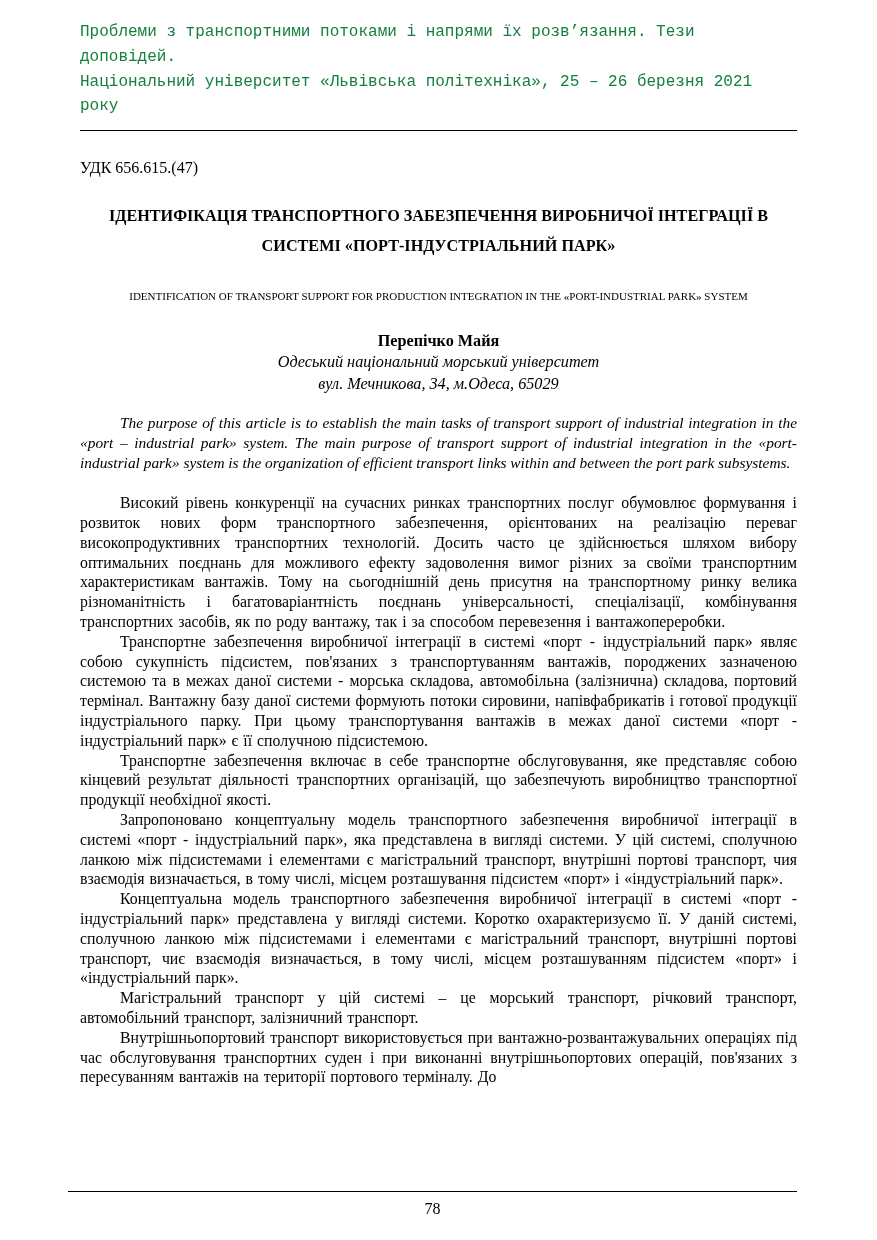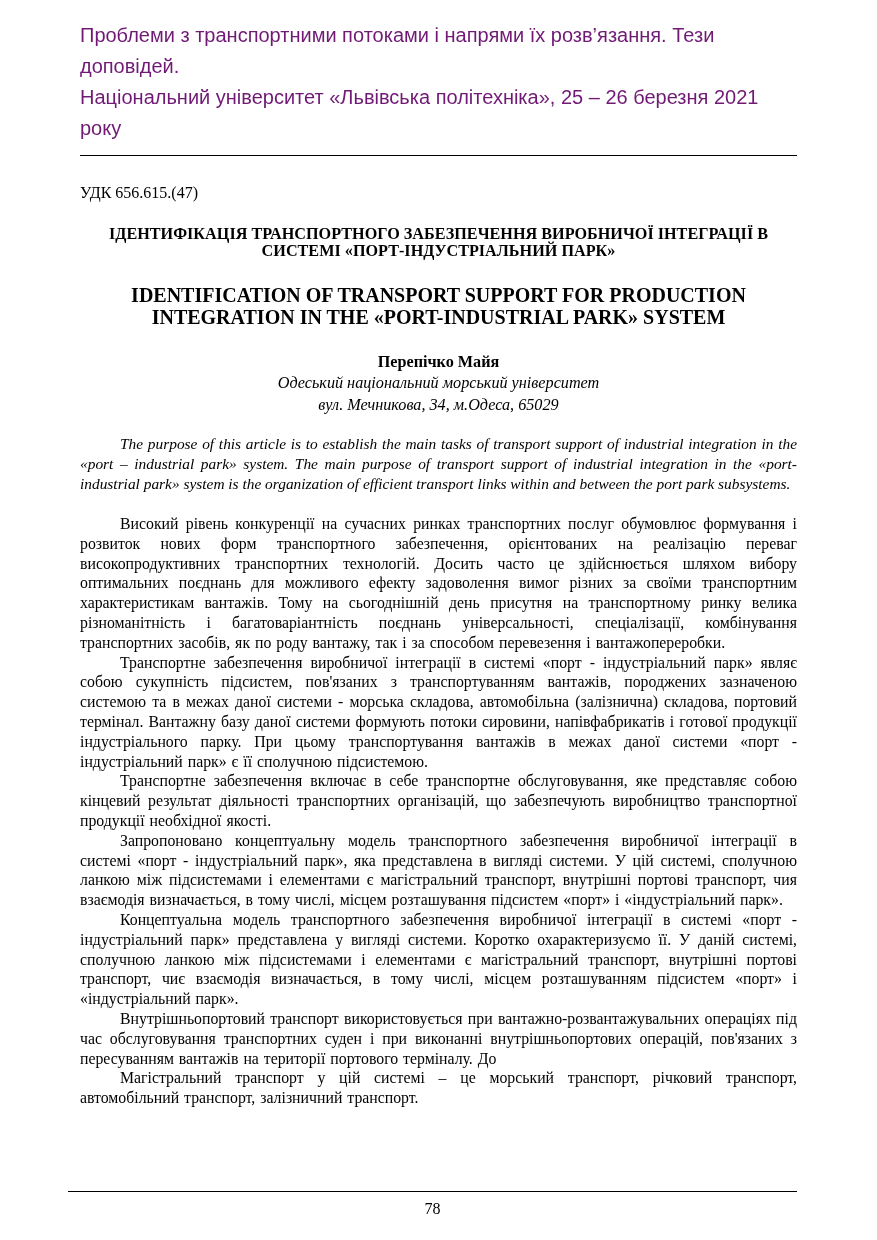--- a/index.html
+++ b/index.html
@@ -12,46 +12,46 @@
     width: 877px;
     height: 1240px;
     background: #ffffff;
     box-sizing: border-box;
     padding: 20px 80px 0 80px;
     color: #000000;
     font-family: "Liberation Serif", serif;
     overflow: hidden;
   }
   .running-header {
-    font-family: Liberation Sans, sans-serif;
-    font-size: 20px;
+    font-family: Liberation Mono, monospace;
+    font-size: 16px;
     line-height: 1.55;
-    color: #701a75;
+    color: #15803d;
   }
   .header-rule {
     border: none;
     border-top: 1.3px solid #000;
     margin: 11px 0 0 0;
   }
   .udc {
     margin: 28px 0 0 0;
     font-size: 16px;
     font-weight: normal;
   }
   .title-uk {
     margin: 24px 0 0 0;
     font-size: 16.2px;
     font-weight: bold;
     text-align: center;
-    line-height: 17px;
+    line-height: 30px;
   }
   .title-en {
     margin: 24px 0 0 0;
-    font-size: 20px;
-    font-weight: bold;
+    font-size: 11px;
+    font-weight: normal;
     text-align: center;
     line-height: 22px;
   }
   .author {
     margin: 24px 0 0 0;
     font-size: 16.2px;
     font-weight: bold;
     text-align: center;
     line-height: 20px;
   }
@@ -123,22 +123,22 @@
     <p class="affiliation">вул. Мечникова, 34, м.Одеса, 65029</p>
 
     <p class="abstract">The purpose of this article is to establish the main tasks of transport support of industrial integration in the «port – industrial park» system. The main purpose of transport support of industrial integration in the «port-industrial park» system is the organization of efficient transport links within and between the port park subsystems.</p>
 
     <div class="article-body" id="article-body">
         <p>Високий рівень конкуренції на сучасних ринках транспортних послуг обумовлює формування і розвиток нових форм транспортного забезпечення, орієнтованих на реалізацію переваг високопродуктивних транспортних технологій. Досить часто це здійснюється шляхом вибору оптимальних поєднань для можливого ефекту задоволення вимог різних за своїми транспортним характеристикам вантажів. Тому на сьогоднішній день присутня на транспортному ринку велика різноманітність і багатоваріантність поєднань універсальності, спеціалізації, комбінування транспортних засобів, як по роду вантажу, так і за способом перевезення і вантажопереробки.</p>
         <p>Транспортне забезпечення виробничої інтеграції в системі «порт - індустріальний парк» являє собою сукупність підсистем, пов'язаних з транспортуванням вантажів, породжених зазначеною системою та в межах даної системи - морська складова, автомобільна (залізнична) складова, портовий термінал. Вантажну базу даної системи формують потоки сировини, напівфабрикатів і готової продукції індустріального парку. При цьому транспортування вантажів в межах даної системи «порт - індустріальний парк» є її сполучною підсистемою.</p>
         <p>Транспортне забезпечення включає в себе транспортне обслуговування, яке представляє собою кінцевий результат діяльності транспортних організацій, що забезпечують виробництво транспортної продукції необхідної якості.</p>
         <p>Запропоновано концептуальну модель транспортного забезпечення виробничої інтеграції в системі «порт - індустріальний парк», яка представлена в вигляді системи. У цій системі, сполучною ланкою між підсистемами і елементами є магістральний транспорт, внутрішні портові транспорт, чия взаємодія визначається, в тому числі, місцем розташування підсистем «порт» і «індустріальний парк».</p>
         <p>Концептуальна модель транспортного забезпечення виробничої інтеграції в системі «порт - індустріальний парк» представлена у вигляді системи. Коротко охарактеризуємо її. У даній системі, сполучною ланкою між підсистемами і елементами є магістральний транспорт, внутрішні портові транспорт, чиє взаємодія визначається, в тому числі, місцем розташуванням підсистем «порт» і «індустріальний парк».</p>
+        <p>Магістральний транспорт у цій системі – це морський транспорт, річковий транспорт, автомобільний транспорт, залізничний транспорт.</p>
         <p>Внутрішньопортовий транспорт використовується при вантажно-розвантажувальних операціях під час обслуговування транспортних суден і при виконанні внутрішньопортових операцій, пов'язаних з пересуванням вантажів на території портового терміналу. До</p>
-        <p>Магістральний транспорт у цій системі – це морський транспорт, річковий транспорт, автомобільний транспорт, залізничний транспорт.</p>
       </div>
   </main>
 
   <footer class="page-footer">
     <hr class="footer-rule">
     <div class="page-number">78</div>
   </footer>
 
 </div>
 

